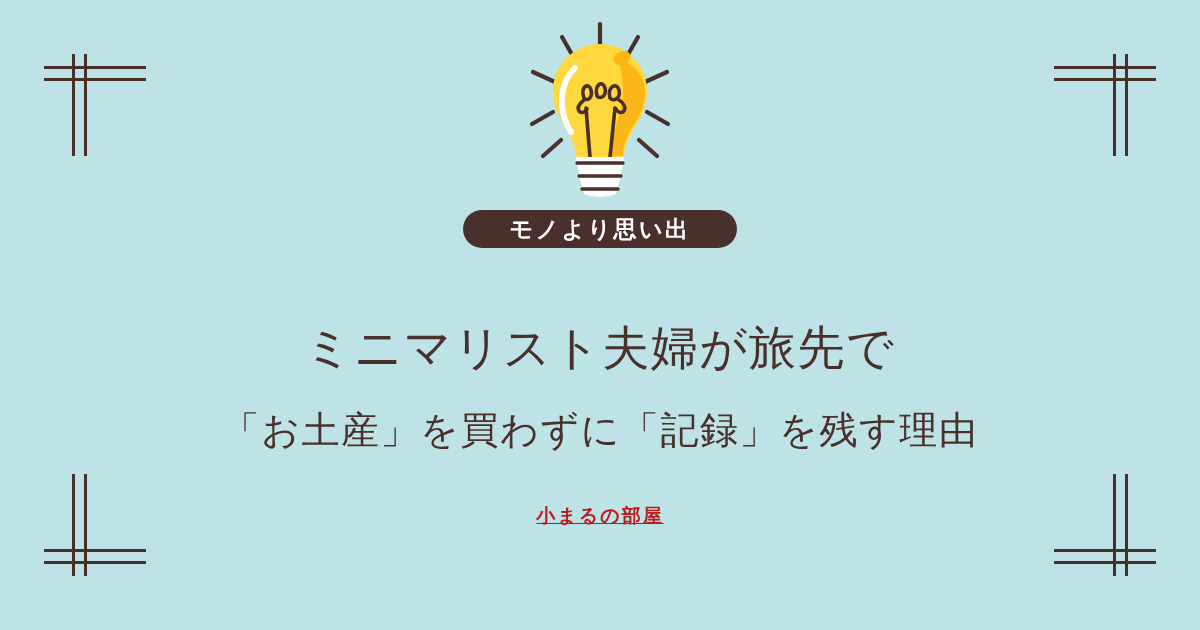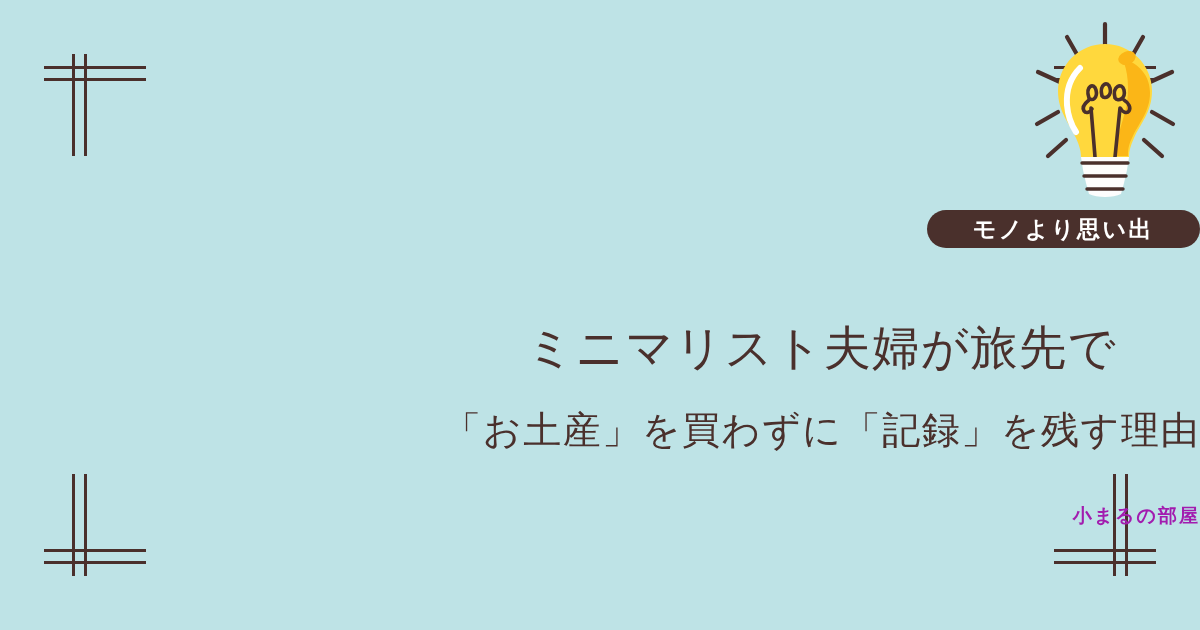--- a/index.html
+++ b/index.html
@@ -56,21 +56,21 @@
   .corner .v2{ left:58px; }
 
   
   .content{
     position:absolute;
     left:0; right:0;
     top:0;
     height:529px;
     display:flex;
     flex-direction:column;
-    align-items:flex-end;
+    align-items:center;
   }
 
   
   .bulb-wrap{
     margin-top:20px;
     width:190px;
     height:178px;
   }
   .bulb-wrap svg{ display:block; width:100%; height:100%; }
 
@@ -101,24 +101,25 @@
     letter-spacing:1.5px;
     font-weight:400;
     white-space:nowrap;
   }
   .title .line{ display:block;margin-top:28px; }
   .title .line2{ font-size:38px; }
 
   
   .footer{
     margin-top:48px;
-    color:#a21caf;
+    color:#b91c1c;
     font-size:19px;
     font-weight:bold;
     letter-spacing:2px;
+    text-decoration:underline;
   }
 </style>
 </head>
 <body>
 
 <div class="stage">
 
   <div class="corner corner-tl">
     <div class="h h1"></div>
     <div class="h h2"></div>

